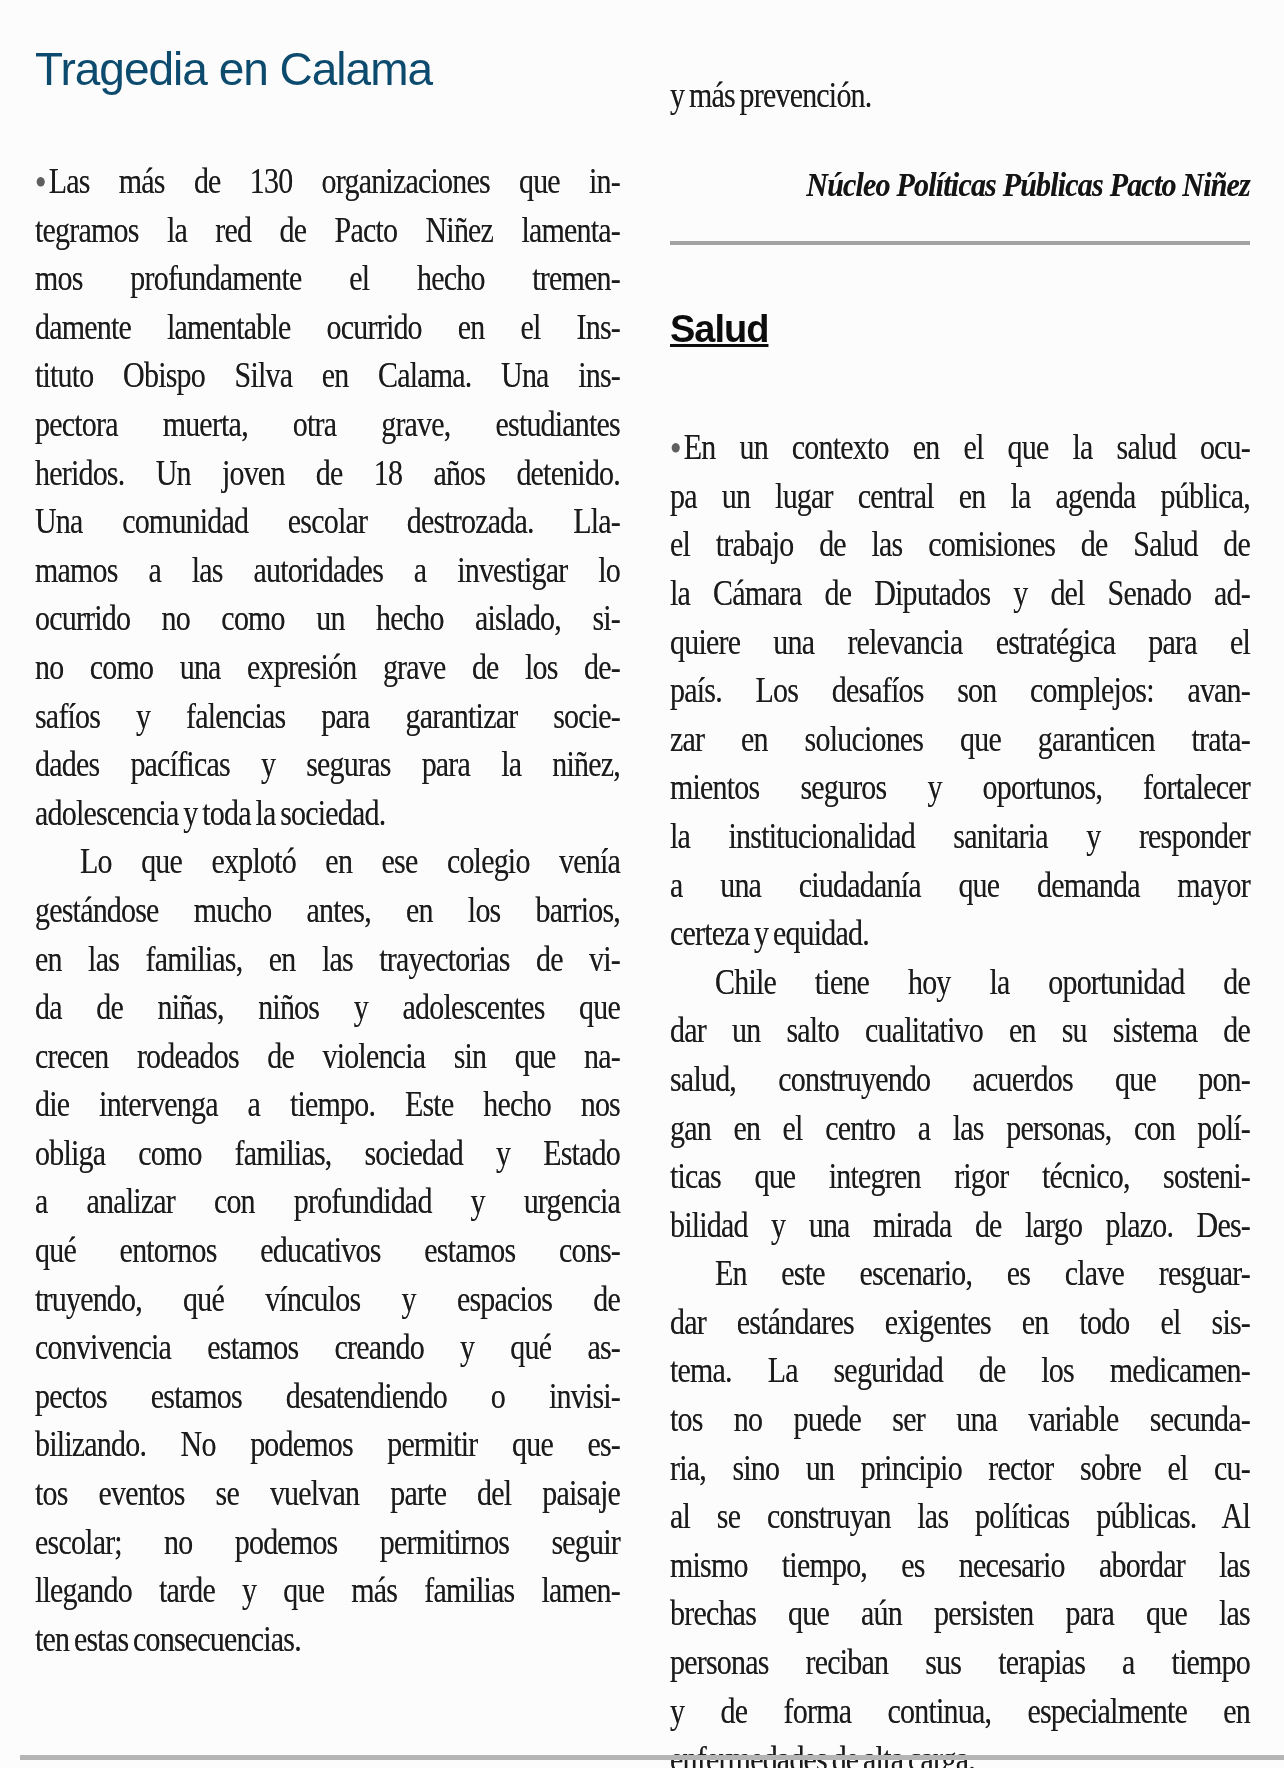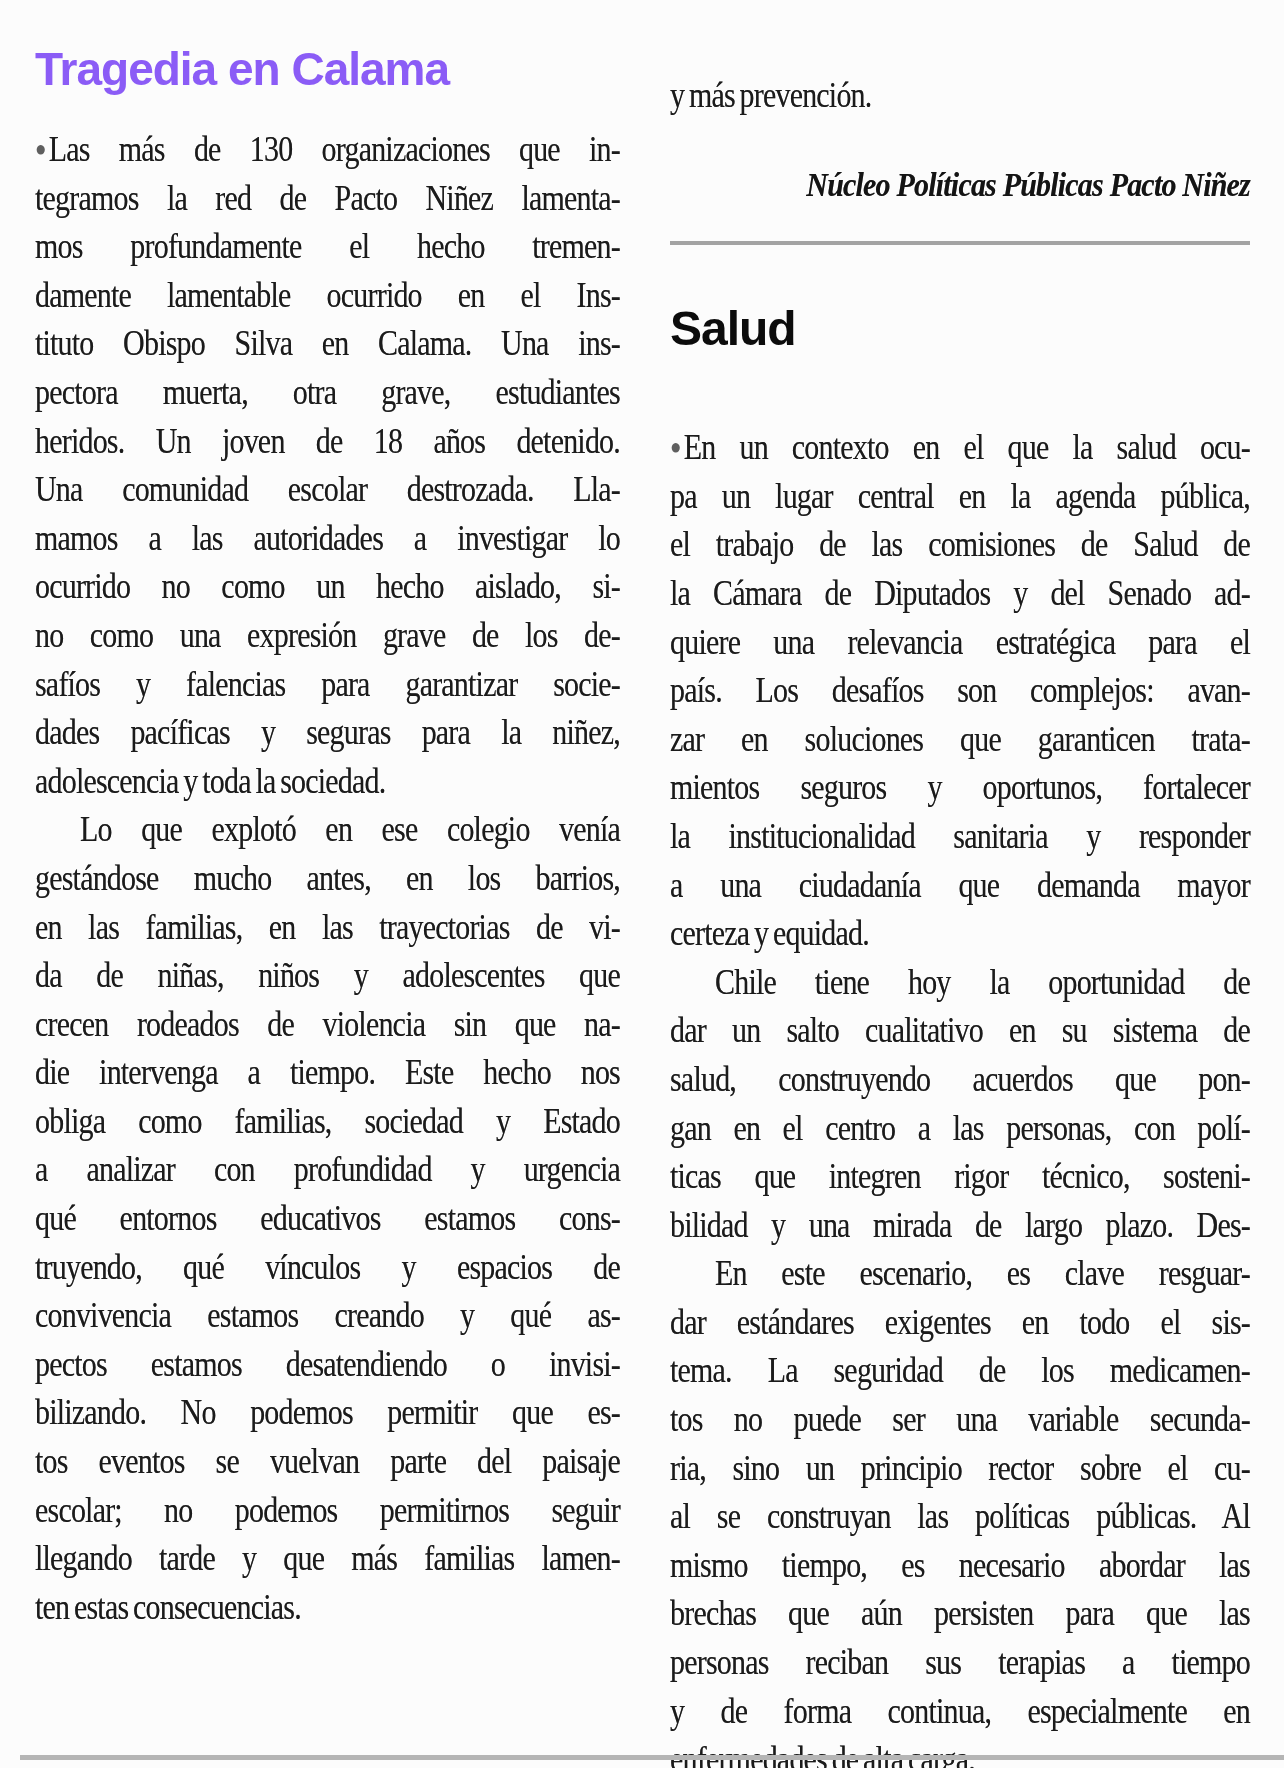--- a/index.html
+++ b/index.html
@@ -10,37 +10,38 @@
     overflow:hidden;
     font-family:"Liberation Serif", serif;
     color:#1b1b1b;
   }
   .column{position:absolute;}
   .col-left{left:35px;top:45px;width:585px;}
   .col-right{left:670px;top:55px;width:580px;}
 
   .headline{
     font-family:"Liberation Sans", sans-serif;
-    font-weight:700;
+    font-weight:400;
     font-size:46px;
     line-height:48px;
     letter-spacing:-1px;
-    color:#8b5cf6;
+    color:#0c4a6e;
   }
   .section-heading{
     font-family:"Liberation Sans", sans-serif;
     font-weight:700;
-    font-size:48px;
+    font-size:38px;
     line-height:48px;
     letter-spacing:-1px;
     color:#0c0c0c;
     margin-top:60px;
+    text-decoration:underline;
   }
 
-  .body-text{margin-top:32px;}
+  .body-text{margin-top:64px;}
   .col-right .body-text{margin-top:70px;}
 
   .para{margin:0;}
   .line{
     font-size:30px;
     line-height:48.6px;
     height:48.6px;
     letter-spacing:-0.8px;
     word-spacing:-2px;
     text-align:justify;

